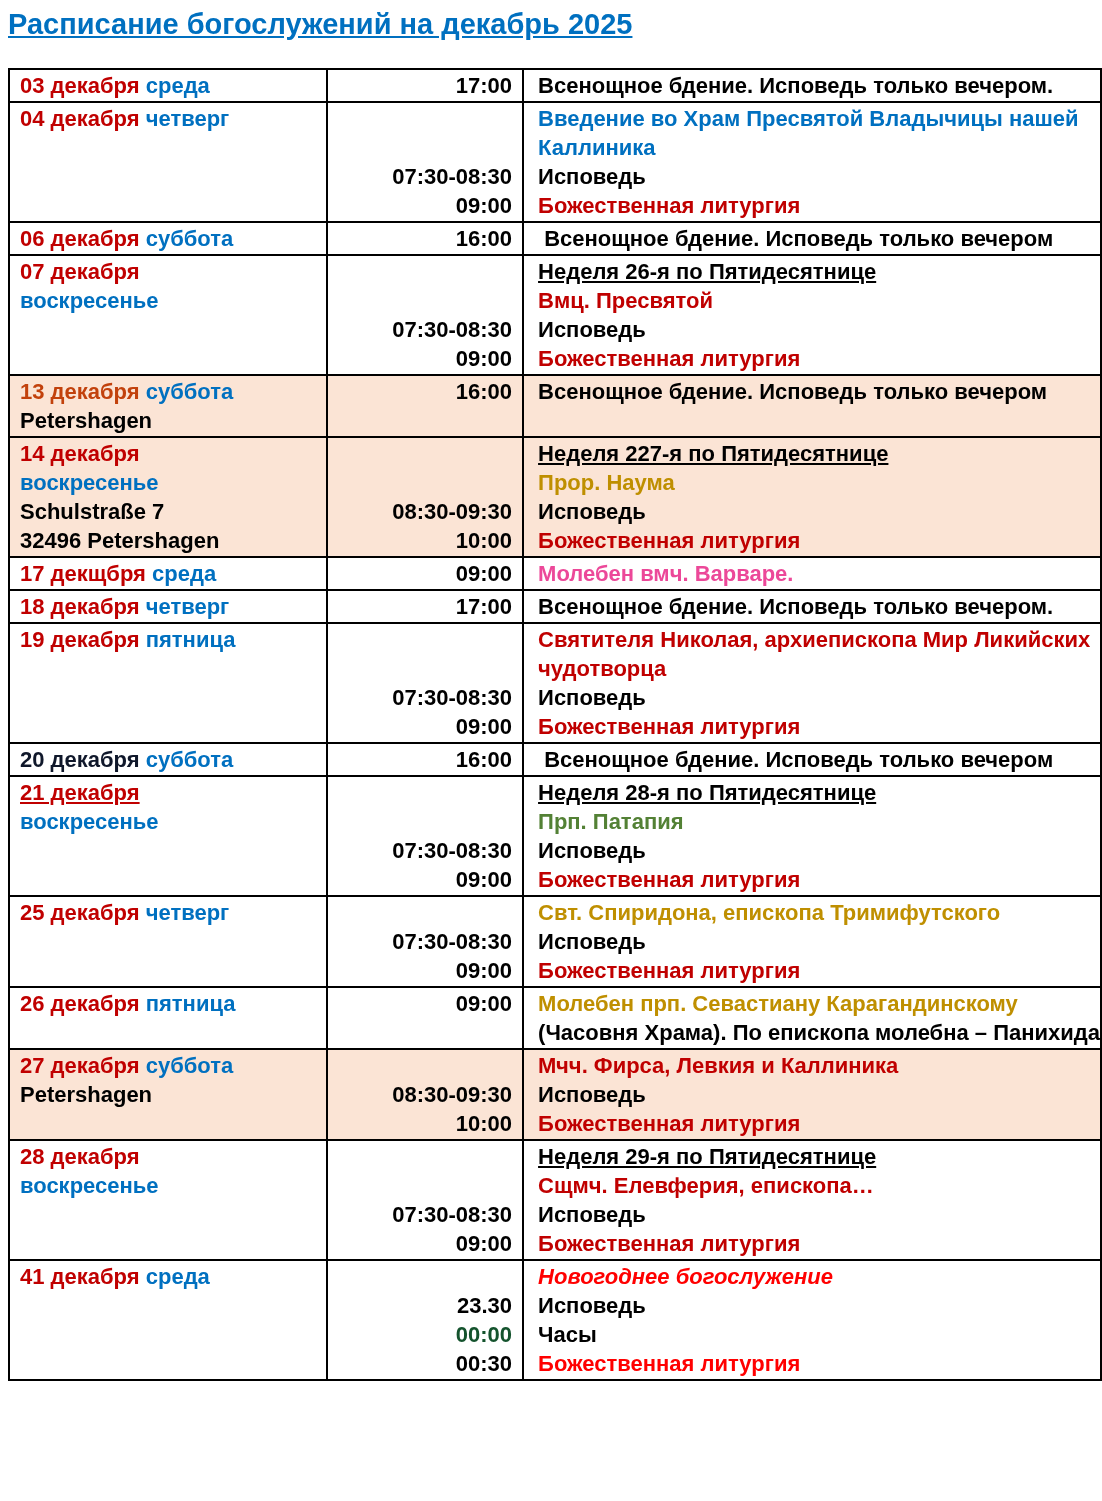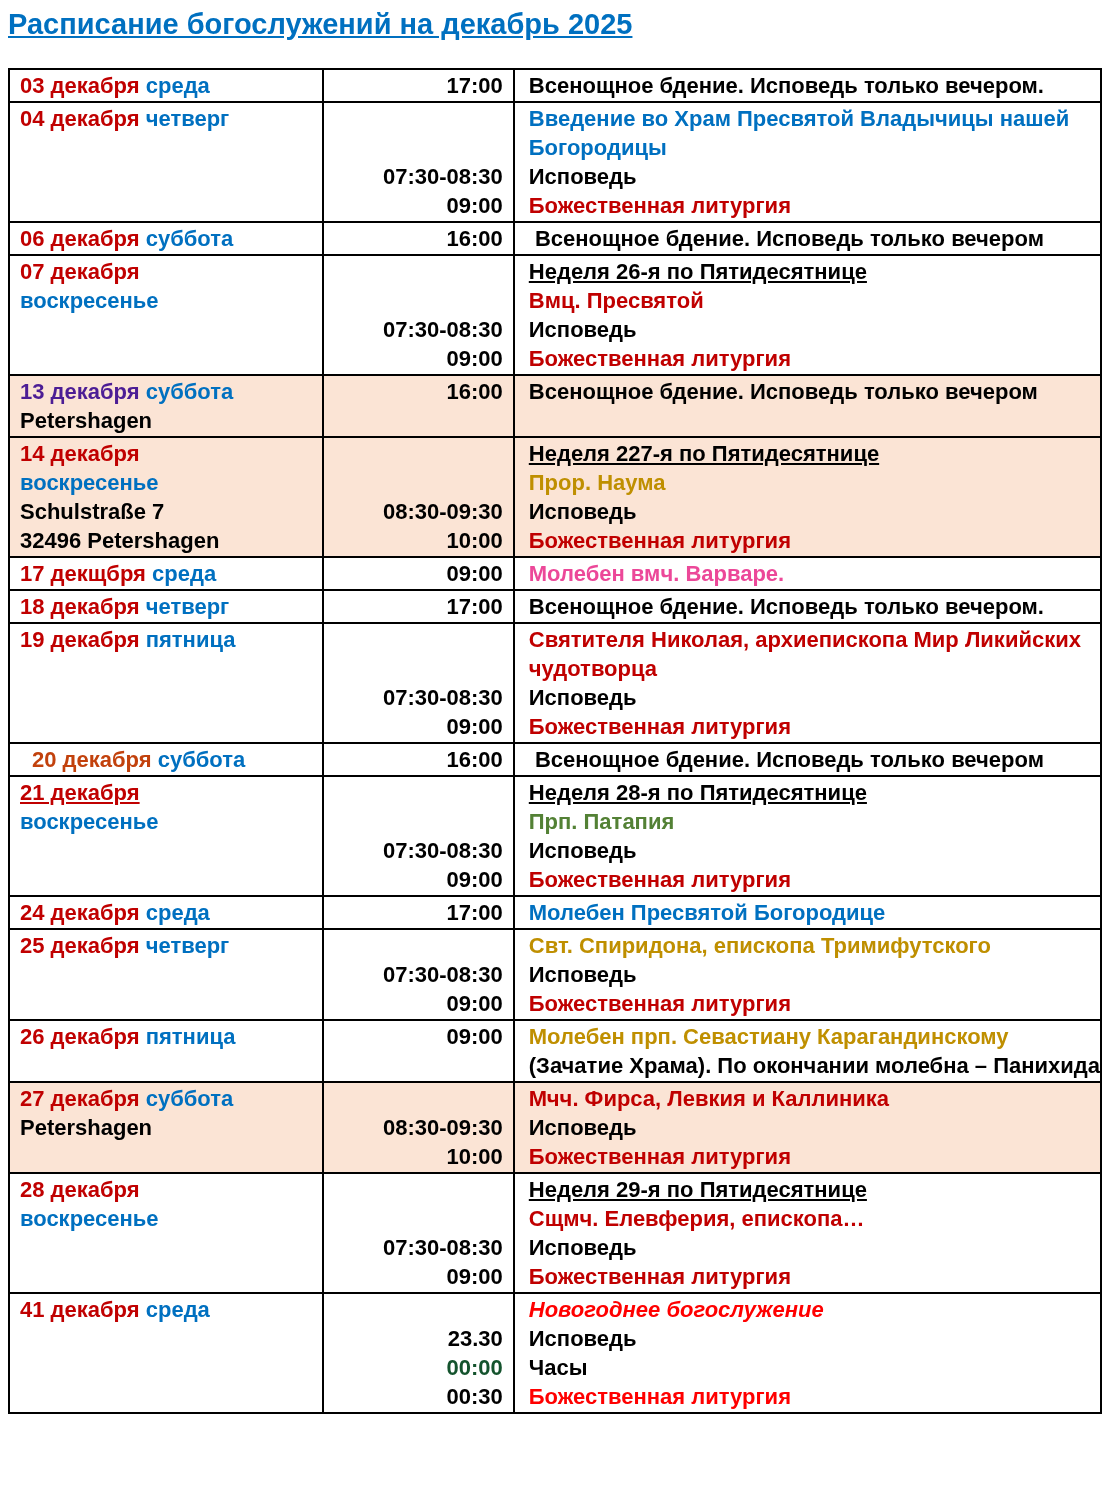--- a/index.html
+++ b/index.html
@@ -77,21 +77,21 @@
             <div class="line"><span style="color: rgb(192, 0, 0);">04 декабря </span><span style="color: rgb(0, 112, 192);">четверг</span></div>
           </td>
           <td class="time-cell">
             <div class="line" style="color: rgb(0, 0, 0);">&nbsp;</div>
             <div class="line" style="color: rgb(0, 0, 0);">&nbsp;</div>
             <div class="line" style="color: rgb(0, 0, 0);">07:30-08:30</div>
             <div class="line" style="color: rgb(0, 0, 0);">09:00</div>
           </td>
           <td class="service-cell">
             <div class="line"><span style="color: rgb(0, 112, 192);">Введение во Храм Пресвятой Владычицы нашей</span></div>
-            <div class="line"><span style="color: rgb(0, 112, 192);">Богородицы</span></div>
+            <div class="line"><span style="color: rgb(0, 112, 192);">Каллиника</span></div>
             <div class="line"><span style="color: rgb(0, 0, 0);">Исповедь</span></div>
             <div class="line"><span style="color: rgb(192, 0, 0);">Божественная литургия</span></div>
           </td>
         </tr>
         <tr>
           <td class="date-cell">
             <div class="line"><span style="color: rgb(192, 0, 0);">06 декабря </span><span style="color: rgb(0, 112, 192);">суббота</span></div>
           </td>
           <td class="time-cell">
             <div class="line" style="color: rgb(0, 0, 0);">16:00</div>
@@ -113,21 +113,21 @@
           </td>
           <td class="service-cell">
             <div class="line"><span class="u" style="color: rgb(0, 0, 0);">Неделя 26-я по Пятидесятнице</span></div>
             <div class="line"><span style="color: rgb(192, 0, 0);">Вмц. Пресвятой</span></div>
             <div class="line"><span style="color: rgb(0, 0, 0);">Исповедь</span></div>
             <div class="line"><span style="color: rgb(192, 0, 0);">Божественная литургия</span></div>
           </td>
         </tr>
         <tr class="hl">
           <td class="date-cell">
-            <div class="line"><span style="color: #4c1d95;">13 декабря </span><span style="color: rgb(0, 112, 192);">суббота</span></div>
+            <div class="line"><span style="color: #c2410c;">13 декабря </span><span style="color: rgb(0, 112, 192);">суббота</span></div>
             <div class="line"><span style="color: rgb(0, 0, 0);">Petershagen</span></div>
           </td>
           <td class="time-cell">
             <div class="line" style="color: rgb(0, 0, 0);">16:00</div>
           </td>
           <td class="service-cell">
             <div class="line"><span style="color: rgb(0, 0, 0);">Всенощное бдение. Исповедь только вечером</span></div>
           </td>
         </tr>
         <tr class="hl">
@@ -184,21 +184,21 @@
           </td>
           <td class="service-cell">
             <div class="line"><span style="color: rgb(192, 0, 0);">Святителя Николая, архиепископа Мир Ликийских</span></div>
             <div class="line"><span style="color: rgb(192, 0, 0);">чудотворца</span></div>
             <div class="line"><span style="color: rgb(0, 0, 0);">Исповедь</span></div>
             <div class="line"><span style="color: rgb(192, 0, 0);">Божественная литургия</span></div>
           </td>
         </tr>
         <tr>
           <td class="date-cell">
-            <div class="line"><span style="color: #c2410c; margin-left: 12px;">20 декабря </span><span style="color: rgb(0, 112, 192);">суббота</span></div>
+            <div class="line"><span style="color: #0f172a;">20 декабря </span><span style="color: rgb(0, 112, 192);">суббота</span></div>
           </td>
           <td class="time-cell">
             <div class="line" style="color: rgb(0, 0, 0);">16:00</div>
           </td>
           <td class="service-cell">
             <div class="line"><span style="color: rgb(0, 0, 0);"> Всенощное бдение. Исповедь только вечером</span></div>
           </td>
         </tr>
         <tr>
           <td class="date-cell">
@@ -213,31 +213,20 @@
           </td>
           <td class="service-cell">
             <div class="line"><span class="u" style="color: rgb(0, 0, 0);">Неделя 28-я по Пятидесятнице</span></div>
             <div class="line"><span style="color: rgb(83, 129, 53);">Прп. Патапия</span></div>
             <div class="line"><span style="color: rgb(0, 0, 0);">Исповедь</span></div>
             <div class="line"><span style="color: rgb(192, 0, 0);">Божественная литургия</span></div>
           </td>
         </tr>
         <tr>
           <td class="date-cell">
-            <div class="line"><span style="color: rgb(192, 0, 0);">24 декабря </span><span style="color: rgb(0, 112, 192);">среда</span></div>
-          </td>
-          <td class="time-cell">
-            <div class="line" style="color: rgb(0, 0, 0);">17:00</div>
-          </td>
-          <td class="service-cell">
-            <div class="line"><span style="color: rgb(0, 112, 192);">Молебен Пресвятой Богородице</span></div>
-          </td>
-        </tr>
-        <tr>
-          <td class="date-cell">
             <div class="line"><span style="color: rgb(192, 0, 0);">25 декабря </span><span style="color: rgb(0, 112, 192);">четверг</span></div>
           </td>
           <td class="time-cell">
             <div class="line" style="color: rgb(0, 0, 0);">&nbsp;</div>
             <div class="line" style="color: rgb(0, 0, 0);">07:30-08:30</div>
             <div class="line" style="color: rgb(0, 0, 0);">09:00</div>
           </td>
           <td class="service-cell">
             <div class="line"><span style="color: rgb(191, 143, 0);">Свт. Спиридона, епископа Тримифутского</span></div>
             <div class="line"><span style="color: rgb(0, 0, 0);">Исповедь</span></div>
@@ -246,21 +235,21 @@
         </tr>
         <tr>
           <td class="date-cell">
             <div class="line"><span style="color: rgb(192, 0, 0);">26 декабря </span><span style="color: rgb(0, 112, 192);">пятница</span></div>
           </td>
           <td class="time-cell">
             <div class="line" style="color: rgb(0, 0, 0);">09:00</div>
           </td>
           <td class="service-cell">
             <div class="line"><span style="color: rgb(191, 143, 0);">Молебен прп. Севастиану Карагандинскому</span></div>
-            <div class="line"><span style="color: rgb(0, 0, 0);">(Зачатие Храма). По окончании молебна – Панихида</span></div>
+            <div class="line"><span style="color: rgb(0, 0, 0);">(Часовня Храма). По епископа молебна – Панихида</span></div>
           </td>
         </tr>
         <tr class="hl">
           <td class="date-cell">
             <div class="line"><span style="color: rgb(192, 0, 0);">27 декабря </span><span style="color: rgb(0, 112, 192);">суббота</span></div>
             <div class="line"><span style="color: rgb(0, 0, 0);">Petershagen</span></div>
           </td>
           <td class="time-cell">
             <div class="line" style="color: rgb(0, 0, 0);">&nbsp;</div>
             <div class="line" style="color: rgb(0, 0, 0);">08:30-09:30</div>

